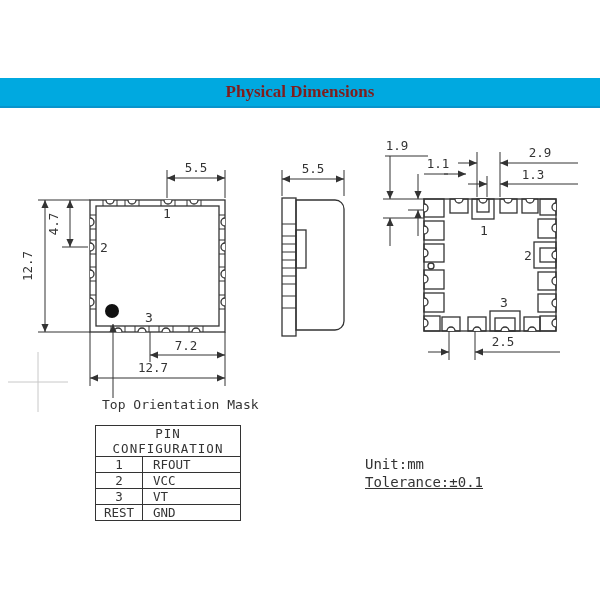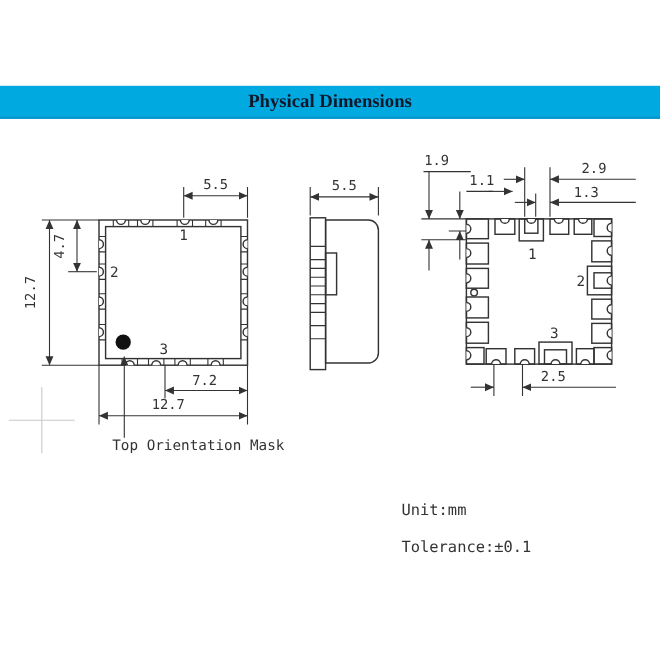--- a/index.html
+++ b/index.html
@@ -27,21 +27,21 @@
   #pintable td.hd{text-align:center;letter-spacing:1px;}
   
   .note{position:absolute;left:365px;font-size:14px;}
 </style>
 </head>
 <body>
 
 <div id="page">
 
   <div id="hdr" style="background:#00a9e0;">
-    <span style="color:#0f172a;">Physical Dimensions</span>
+    <span style="color:#7f1d1d;">Physical Dimensions</span>
   </div>
 
   <svg width="600" height="600" viewBox="0 0 600 600">
     <defs>
       <marker id="ah" viewBox="0 0 10 10" refX="9" refY="5" markerWidth="9" markerHeight="9" orient="auto-start-reverse">
         <path d="M0,1 L9,5 L0,9 z" fill="#333"></path>
       </marker>
     </defs>
 
     <g>
@@ -231,17 +231,40 @@
 
       <g>
         <path class="dim" d="M449 331 V360 M475 331 V360"></path>
         <line class="dim" x1="428" y1="352" x2="449" y2="352" marker-end="url(#ah)"></line>
         <line class="dim" x1="475" y1="352" x2="560" y2="352" marker-start="url(#ah)"></line>
         <text class="td" x="503" y="346" text-anchor="middle">2.5</text>
       </g>
     </g>
   </svg>
 
+  <table id="pintable">
+    <tbody>
+      <tr>
+        <td class="hd" colspan="2">PIN CONFIGURATION</td>
+      </tr>
+      <tr>
+        <td class="c">1</td>
+        <td class="s">RFOUT</td>
+      </tr>
+      <tr>
+        <td class="c">2</td>
+        <td class="s">VCC</td>
+      </tr>
+      <tr>
+        <td class="c">3</td>
+        <td class="s">VT</td>
+      </tr>
+      <tr>
+        <td class="c">REST</td>
+        <td class="s">GND</td>
+      </tr>
+    </tbody>
+  </table>
 
   <div class="note" style="top:456px;">Unit:mm</div>
-  <div class="note" style="top:490px;">Tolerance:±0.1</div>
+  <div class="note" style="top:474px;text-decoration:underline;">Tolerance:±0.1</div>
 
 </div>
 
 </body></html>

